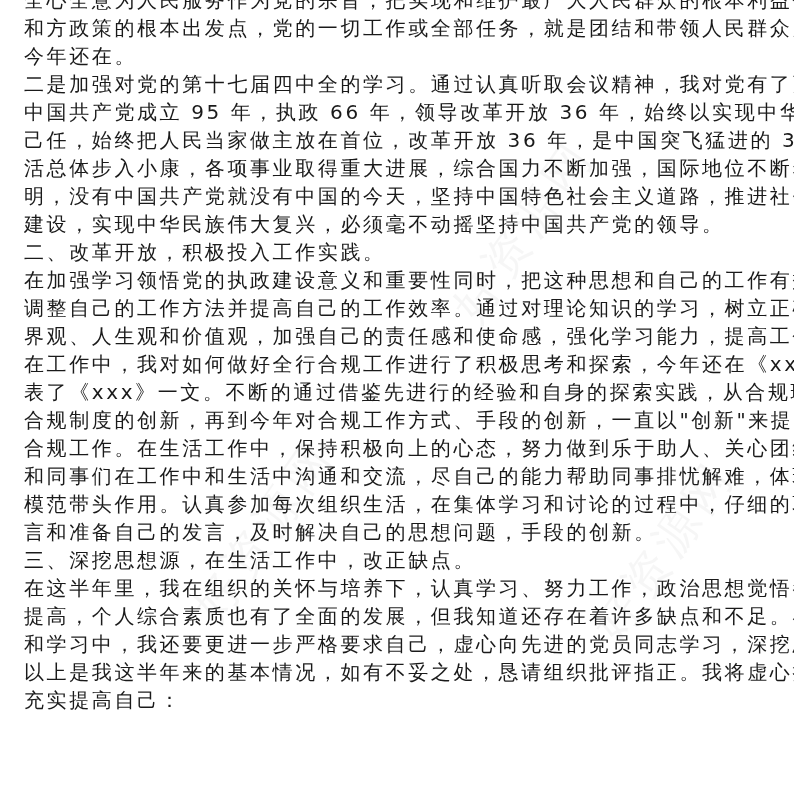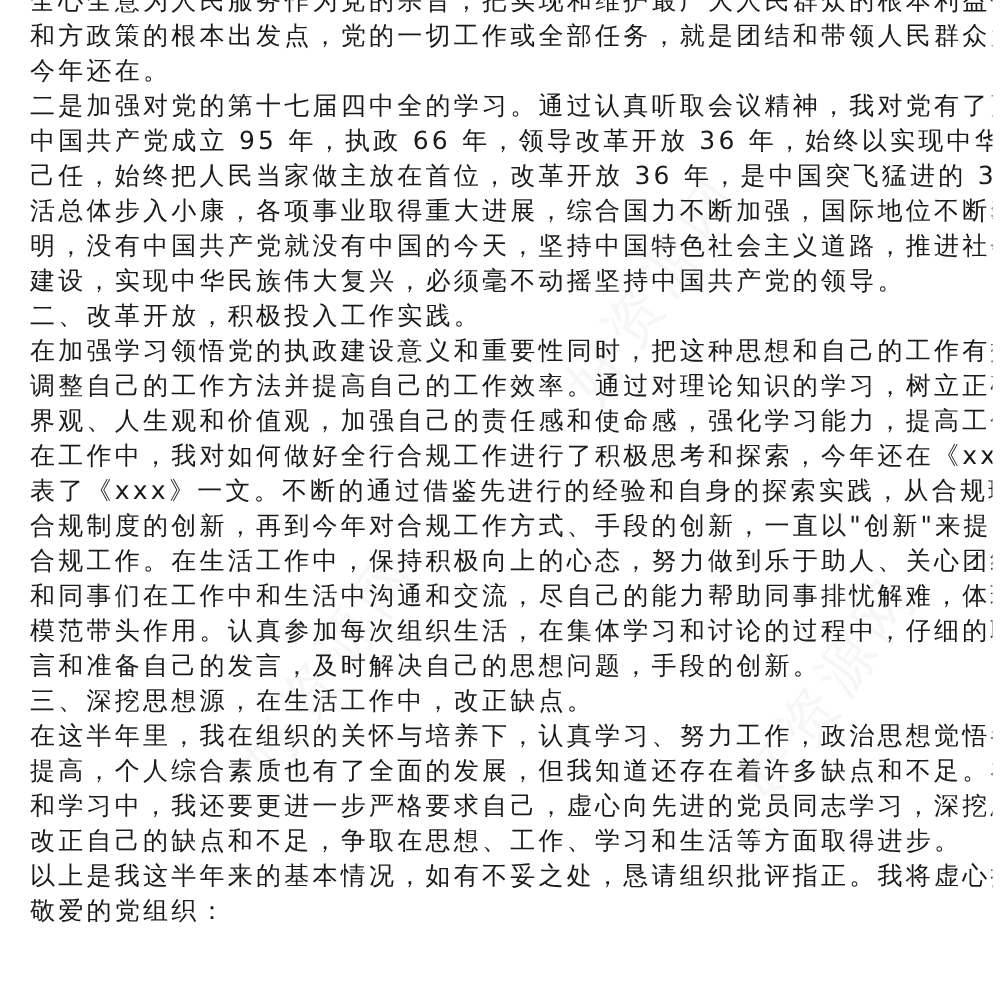--- a/index.html
+++ b/index.html
@@ -76,17 +76,16 @@
     <div class="line">表了《xxx》一文。不断的通过借鉴先进行的经验和自身的探索实践，从合规理念的创新到</div>
     <div class="line">合规制度的创新，再到今年对合规工作方式、手段的创新，一直以"创新"来提升和推动我行</div>
     <div class="line">合规工作。在生活工作中，保持积极向上的心态，努力做到乐于助人、关心团结同事，加强</div>
     <div class="line">和同事们在工作中和生活中沟通和交流，尽自己的能力帮助同事排忧解难，体现一名党员的</div>
     <div class="line">模范带头作用。认真参加每次组织生活，在集体学习和讨论的过程中，仔细的聆听大家的发</div>
     <div class="line">言和准备自己的发言，及时解决自己的思想问题，手段的创新。</div>
     <div class="line">三、深挖思想源，在生活工作中，改正缺点。</div>
     <div class="line">在这半年里，我在组织的关怀与培养下，认真学习、努力工作，政治思想觉悟都有了很大的</div>
     <div class="line">提高，个人综合素质也有了全面的发展，但我知道还存在着许多缺点和不足。在今后的工作</div>
     <div class="line">和学习中，我还要更进一步严格要求自己，虚心向先进的党员同志学习，深挖思想源，努力</div>
-    <div class="line">改正自己的缺点和不足，争取在思想、工作、学习和生活等方面取得进步。</div>
     <div class="line">以上是我这半年来的基本情况，如有不妥之处，恳请组织批评指正。我将虚心接受党组织对</div>
-    <div class="line">敬爱的党组织：</div>
+    <div class="line">充实提高自己：</div>
   </div>
 </div>
 
 </body></html>

